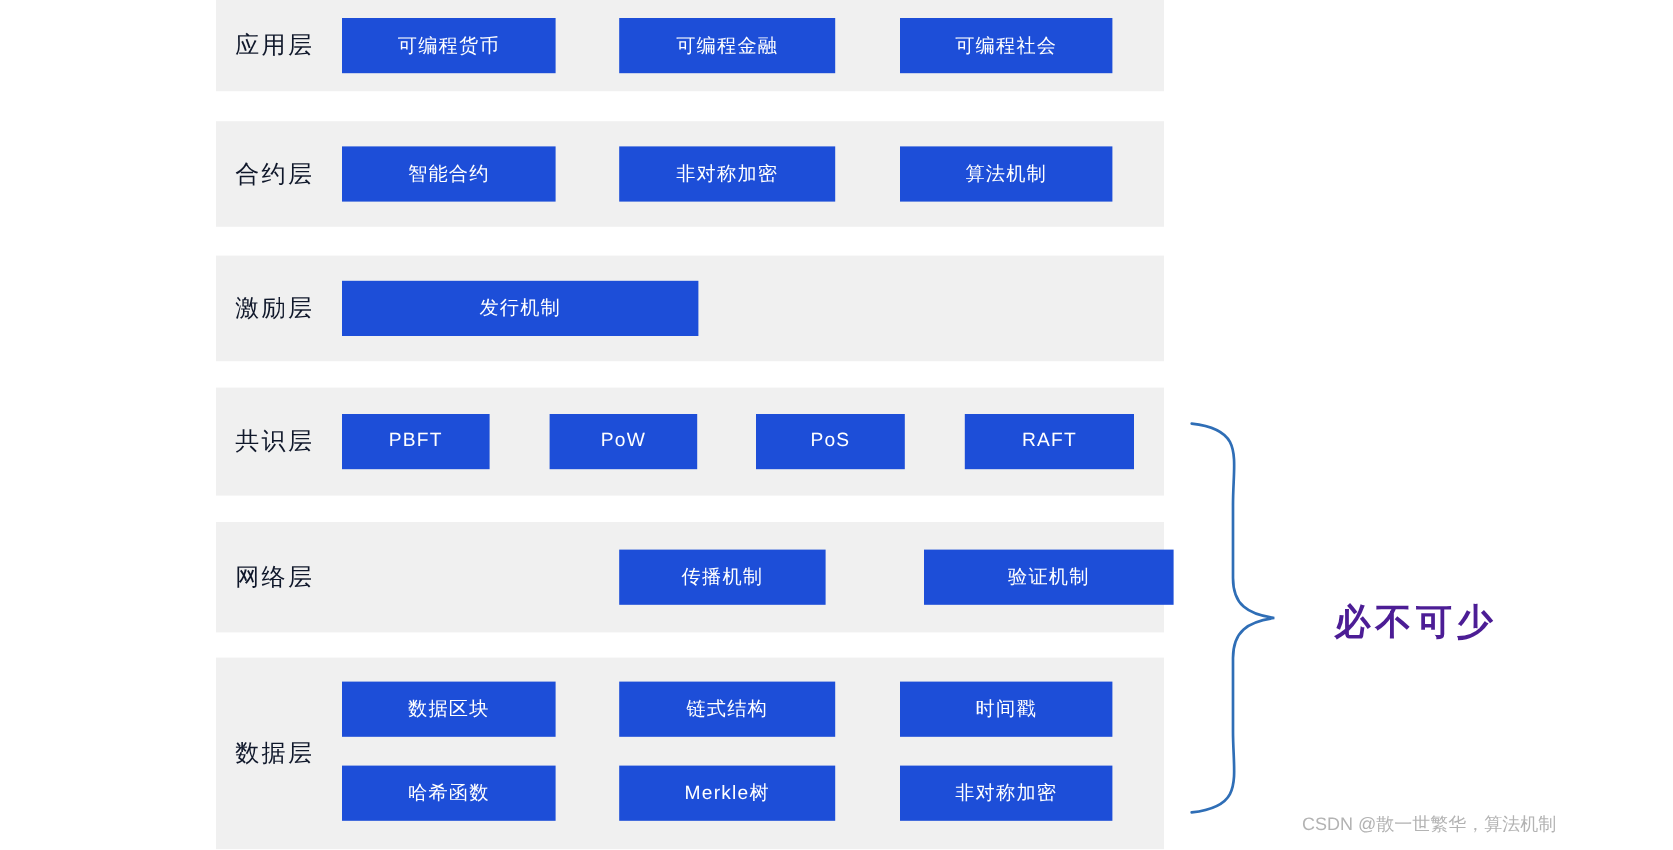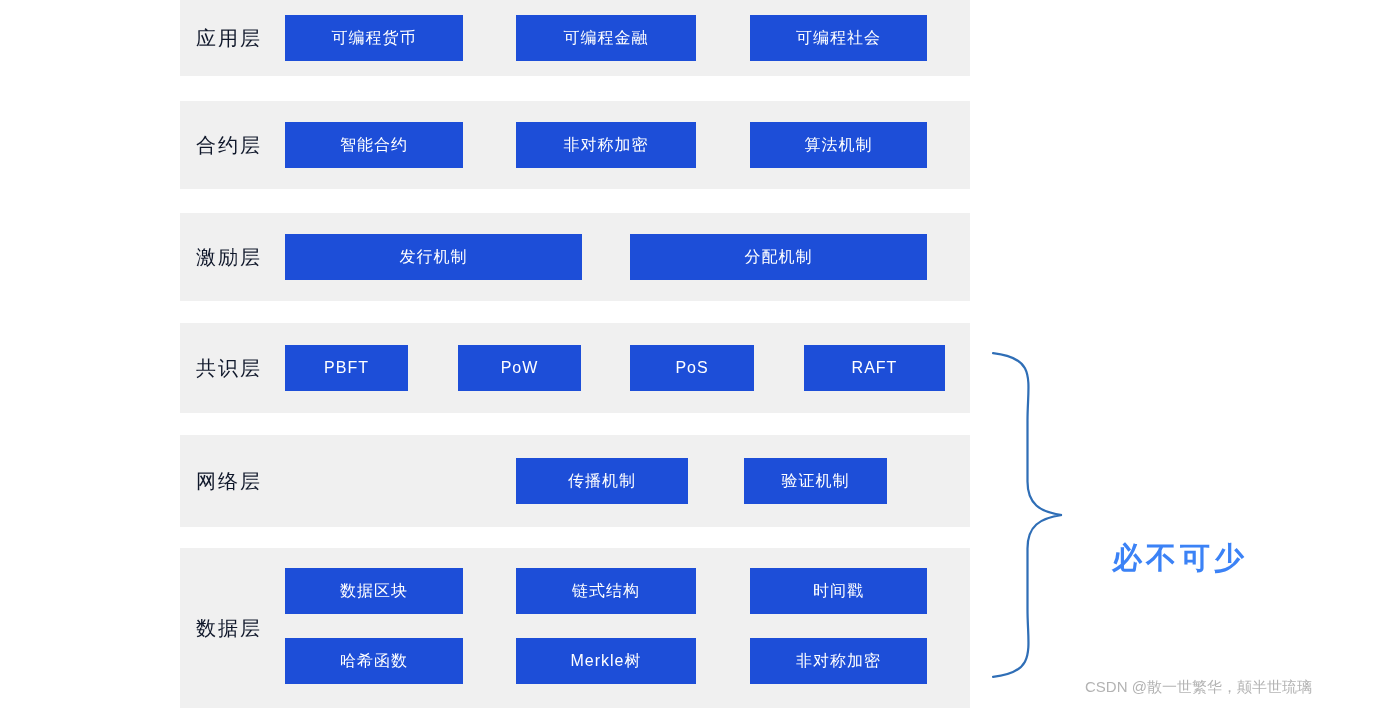--- a/index.html
+++ b/index.html
@@ -33,24 +33,23 @@
     font-size:16px;
     letter-spacing:1px;
     white-space:nowrap;
   }
   .btn.vcenter{top:50%;transform:translateY(-50%);}
   .annotation{
     position:absolute;
     left:1112px;top:498px;
     font-size:30px;
     font-weight:bold;
-    color:#3b82f6;
+    color:#4c1d95;
     letter-spacing:4px;
     white-space:nowrap;
-    margin-top:40px;
   }
   .watermark{
     position:absolute;
     left:1085px;top:678px;
     font-size:15px;
     color:#b3b3b3;
     white-space:nowrap;
   }
   .brace-wrap{
     position:absolute;
@@ -73,50 +72,49 @@
   <div class="band" style="top:101px;height:88px">
     <div class="layer-label">合约层</div>
     <div class="btn vcenter" style="left:105px;width:178px">智能合约</div>
     <div class="btn vcenter" style="left:336px;width:180px">非对称加密</div>
     <div class="btn vcenter" style="left:570px;width:177px">算法机制</div>
   </div>
 
   <div class="band" style="top:213px;height:88px">
     <div class="layer-label">激励层</div>
     <div class="btn vcenter" style="left:105px;width:297px">发行机制</div>
-    <div class="btn vcenter" style="left:450px;width:297px">分配机制</div>
   </div>
 
   <div class="band" style="top:323px;height:90px">
     <div class="layer-label">共识层</div>
     <div class="btn vcenter" style="left:105px;width:123px">PBFT</div>
     <div class="btn vcenter" style="left:450px;width:124px">PoS</div>
     <div class="btn vcenter" style="left:278px;width:123px">PoW</div>
     <div class="btn vcenter" style="left:624px;width:141px">RAFT</div>
   </div>
 
   <div class="band" style="top:435px;height:92px">
     <div class="layer-label">网络层</div>
     <div class="btn vcenter" style="left:336px;width:172px">传播机制</div>
-    <div class="btn vcenter" style="left:564px;width:143px">验证机制</div>
+    <div class="btn vcenter" style="left:590px;width:208px">验证机制</div>
   </div>
 
   <div class="band" style="top:548px;height:160px">
     <div class="layer-label">数据层</div>
     <div class="btn" style="top:20px;left:105px;width:178px">数据区块</div>
     <div class="btn" style="top:20px;left:336px;width:180px">链式结构</div>
     <div class="btn" style="top:20px;left:570px;width:177px">时间戳</div>
     <div class="btn" style="top:90px;left:105px;width:178px">哈希函数</div>
     <div class="btn" style="top:90px;left:336px;width:180px">Merkle树</div>
     <div class="btn" style="top:90px;left:570px;width:177px">非对称加密</div>
   </div>
 
   <div class="brace-wrap">
     <svg width="85" height="330" viewBox="0 0 80 326" fill="none" xmlns="http://www.w3.org/2000/svg">
       <path d="M 6 3 C 50 8, 40 30, 40 70 L 40 130 C 40 152, 52 160, 74 163 C 52 166, 40 174, 40 196 L 40 256 C 40 296, 50 318, 6 323" stroke="#2f6eb6" stroke-width="2.2" fill="none" stroke-linecap="round"></path>
     </svg>
   </div>
 
   <div class="annotation">必不可少</div>
 
-  <div class="watermark">CSDN @散一世繁华，颠半世琉璃</div>
+  <div class="watermark">CSDN @散一世繁华，算法机制</div>
 
 </div>
 
 </body></html>

